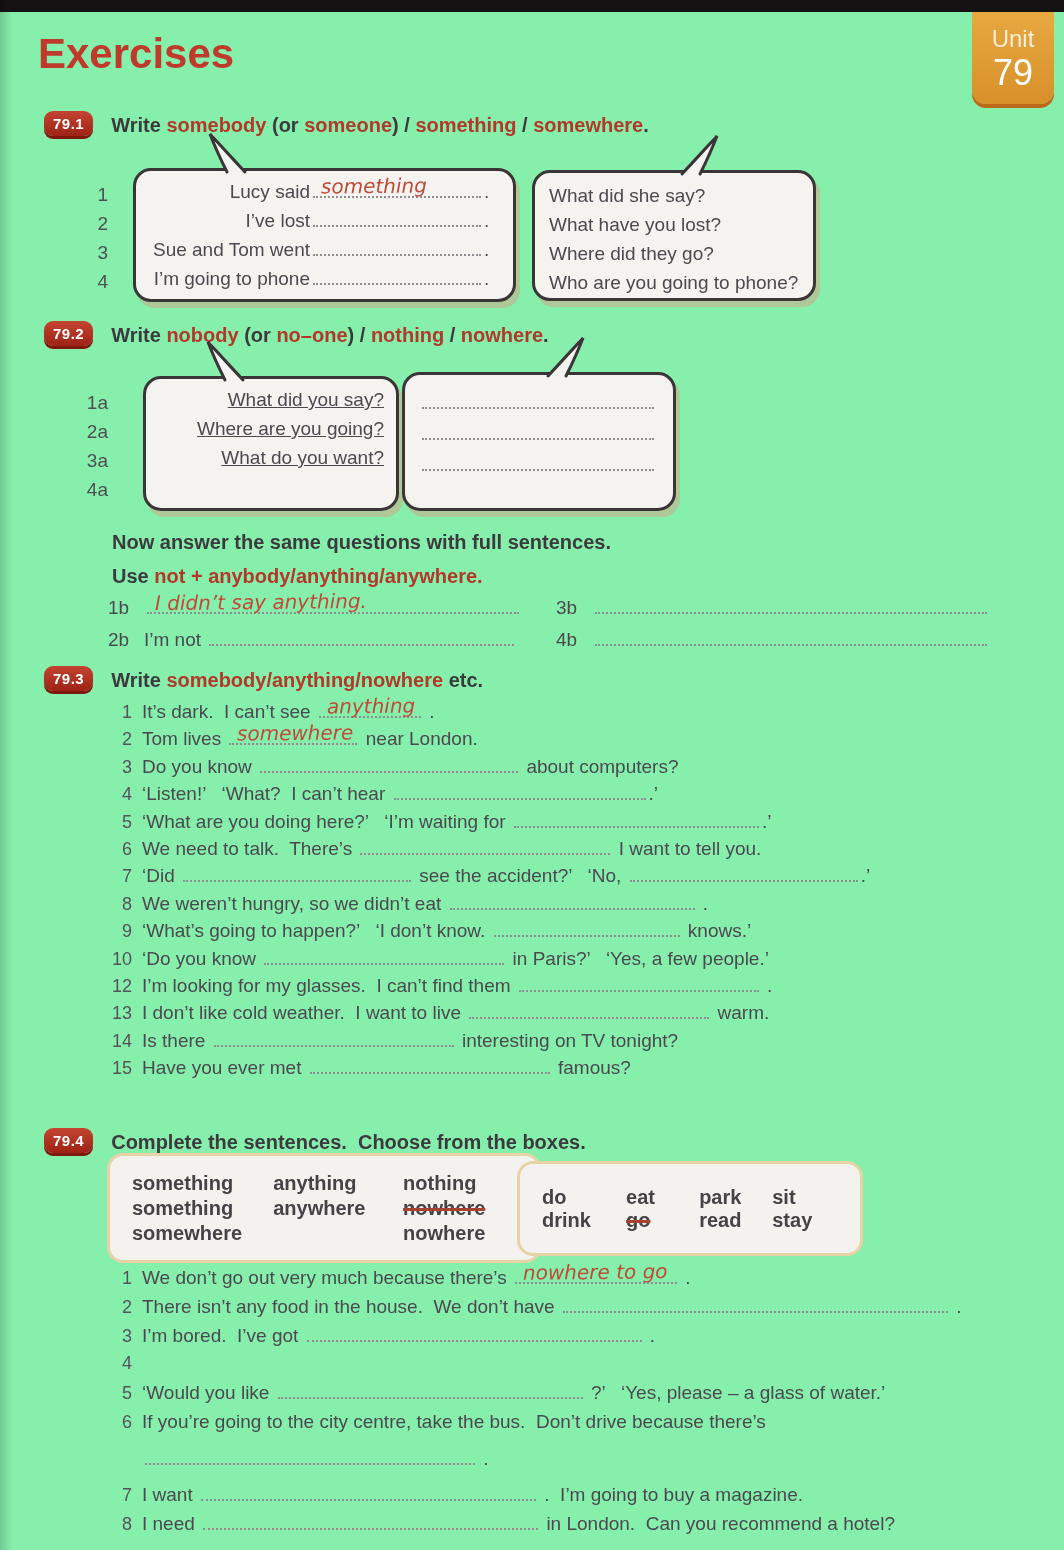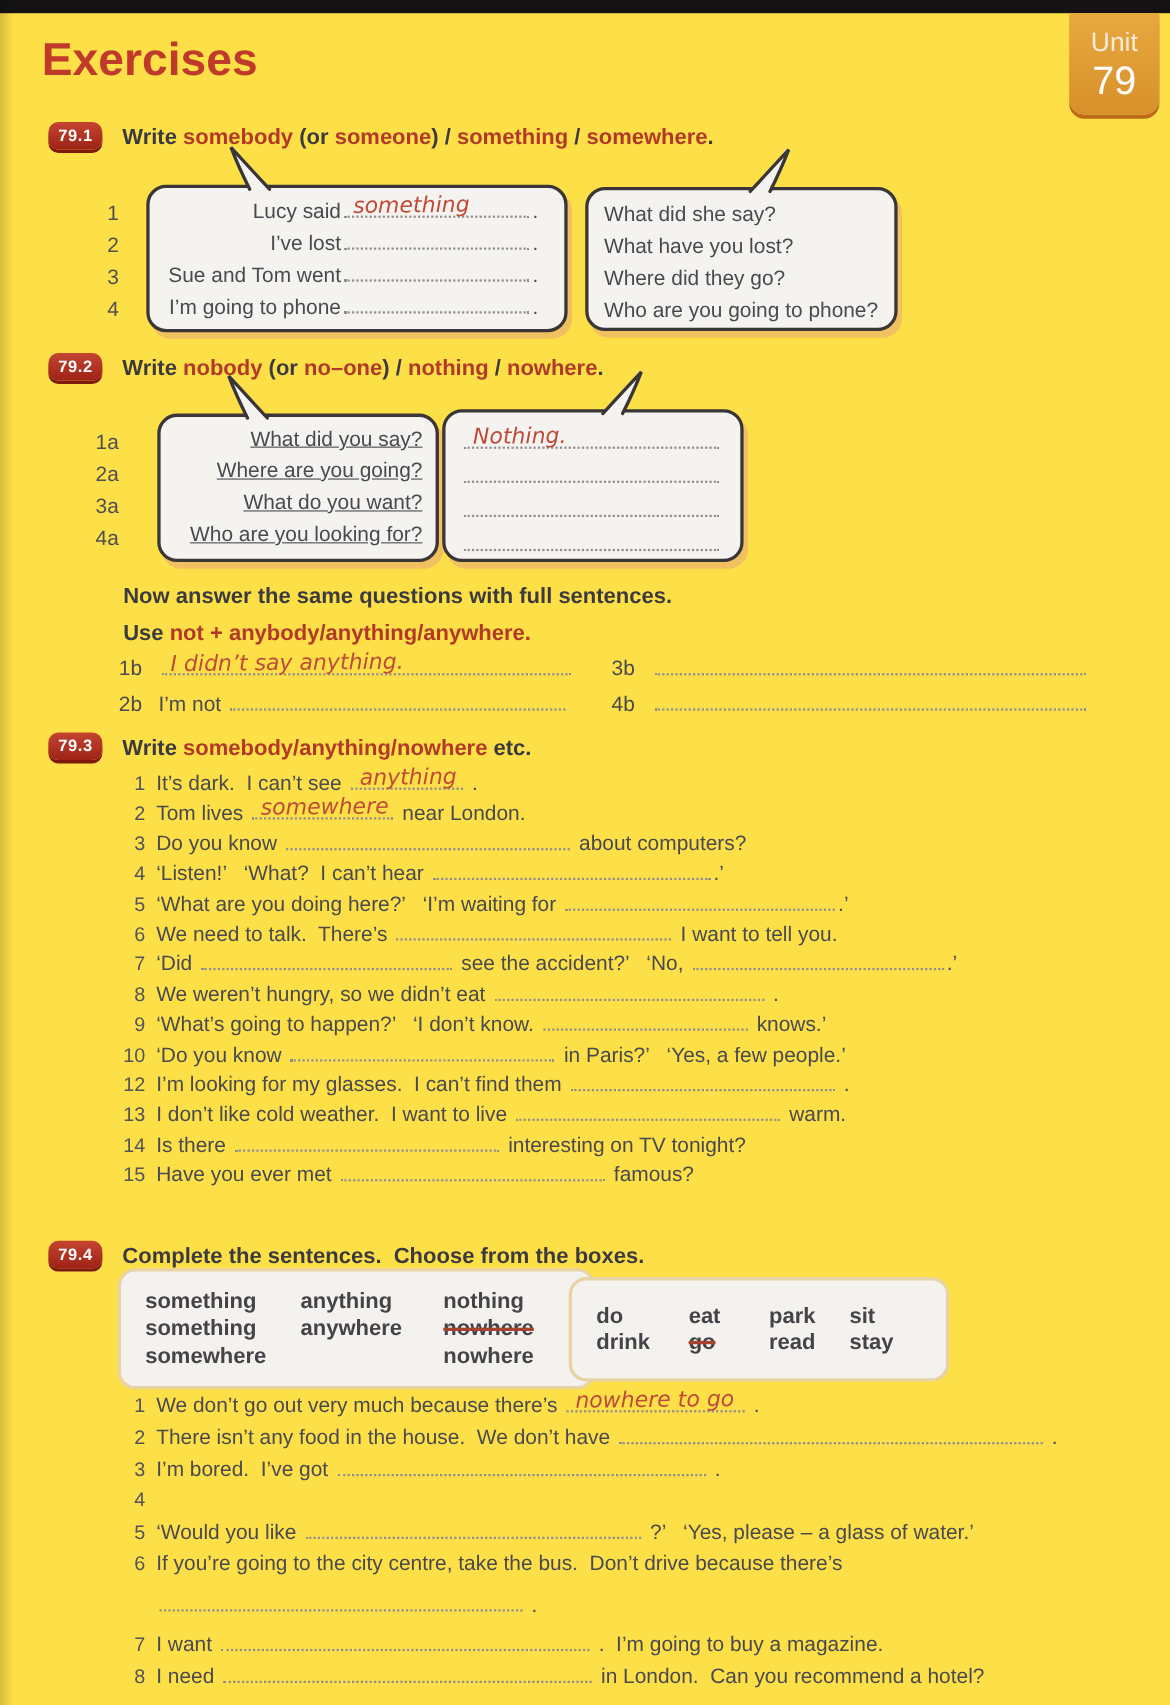--- a/index.html
+++ b/index.html
@@ -1,16 +1,16 @@
 <!DOCTYPE html>
 <html><head>
 <meta charset="utf-8">
 <style>
   html,body{margin:0;padding:0;background:#cfcdca;}
-  .page{position:relative;width:1064px;height:1550px;background:#fde047;
+  .page{position:relative;width:1064px;height:1550px;background:#86efac;
         font-family:"Liberation Sans",sans-serif;color:#4b4950;overflow:hidden;}
   .page::before{content:"";position:absolute;left:0;top:0;bottom:0;width:12px;
         background:linear-gradient(to right,rgba(0,0,0,.16),rgba(0,0,0,0));pointer-events:none;z-index:5;}
   .topbar{position:absolute;top:0;left:0;right:0;height:12px;background:#141212;z-index:4;}
 
   .title{position:absolute;left:38px;top:30px;margin:0;font-size:42px;font-weight:600;color:#bf3a2b;}
 
   .unit-badge{position:absolute;top:12px;right:10px;width:82px;height:92px;text-align:center;
         background:linear-gradient(#e7a93f,#d8902a);border-radius:0 0 14px 14px;
         box-shadow:0 4px 0 #bc6a1a;color:#fff;z-index:6;}
@@ -165,33 +165,29 @@
     <div class="b-rows">
       <div class="b-row">
         <span class="b-label">What did you say?</span>
       </div>
       <div class="b-row">
         <span class="b-label">Where are you going?</span>
       </div>
       <div class="b-row">
         <span class="b-label">What do you want?</span>
       </div>
-      <div class="b-row">
-        <span class="b-label">Who are you looking for?</span>
-      </div>
     </div>
   </div>
 
   <div class="bubble b2-right">
     <svg class="tail flip" viewBox="0 0 48 43">
       <path d="M10 2 C15 15 21 28 27 43 L46 43 C33 27 20 13 13 2 Z" fill="#f5f3f0"></path>
       <path d="M27 40 C21 28 15 15 10 2 C20 13 33 27 45 40" fill="none" stroke="#3a3536" stroke-width="3" stroke-linecap="round"></path>
     </svg>
     <div class="b-rows">
-      <div class="b-line seg-line"><span class="blank" style="width: 232px;"><span class="hw">Nothing.</span></span></div>
       <div class="b-line seg-line"><span class="blank" style="width: 232px;"></span></div>
       <div class="b-line seg-line"><span class="blank" style="width: 232px;"></span></div>
       <div class="b-line seg-line"><span class="blank" style="width: 232px;"></span></div>
     </div>
   </div>
 
   <div class="note" style="top:531px;">Now answer the same questions with full sentences.</div>
   <div class="note seg-line" style="top:565px;"><span>Use </span><span class="r">not + anybody/anything/anywhere.</span></div>
 
   <div class="ans-grid">

